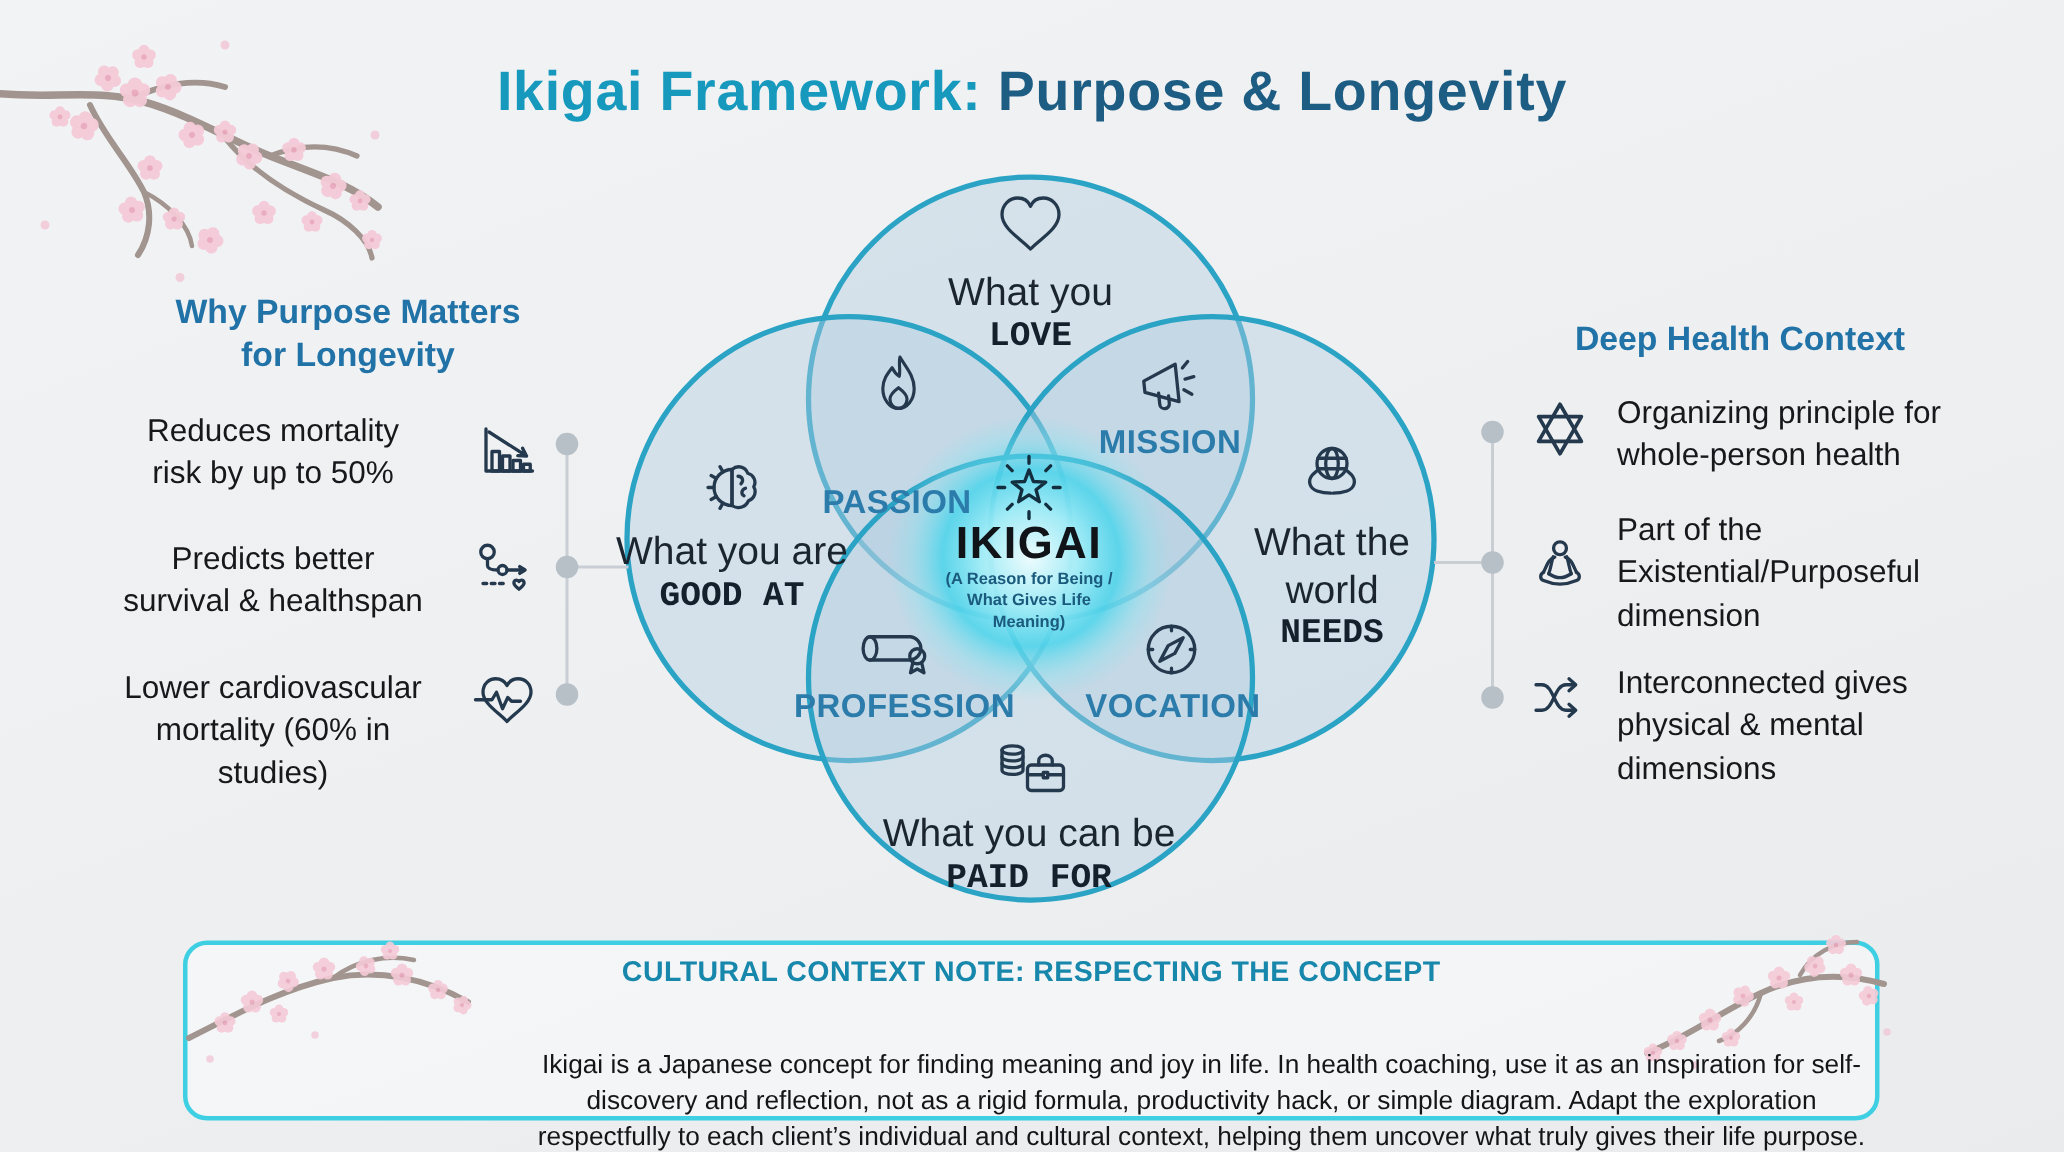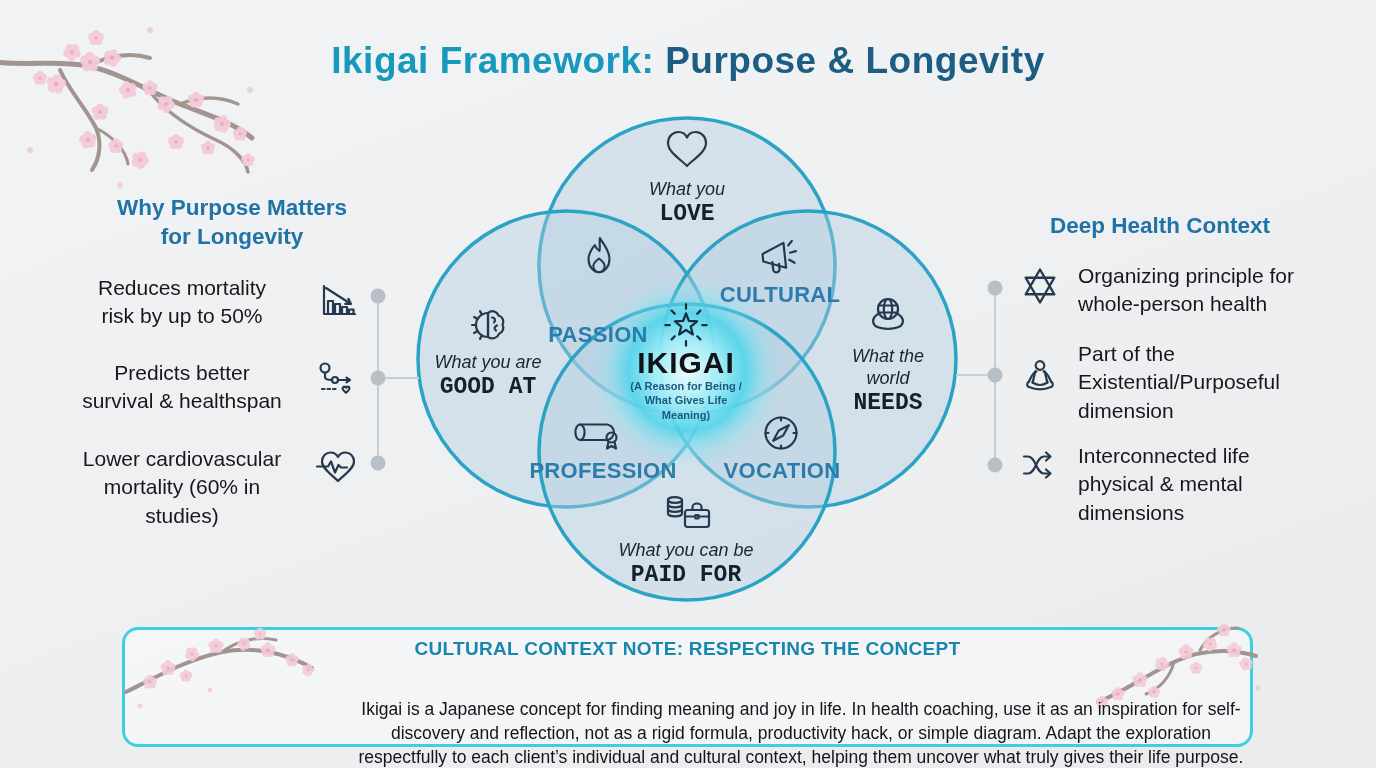--- a/index.html
+++ b/index.html
@@ -7,21 +7,21 @@
     background:linear-gradient(160deg,#f2f3f4 0%,#edeff1 55%,#e9ebed 100%);
     font-family:"Liberation Sans",sans-serif;color:#16181c;}
   .layer{position:absolute;left:0;top:0;}
   .txt{position:absolute;}
   .ctr{text-align:center;}
   .rt{text-align:center;}
   .title{top:40px;left:0;width:1376px;text-align:center;font-size:37px;font-weight:800;letter-spacing:.5px;}
   .t-teal{color:#1699bd;} .t-navy{color:#1d5d83;}
   .panel-head{font-size:22.5px;font-weight:bold;color:#2173a7;line-height:1.3;}
   .item{font-size:21px;line-height:1.35;color:#16181c;}
-  .venn-line{font-size:18px;line-height:1.22;color:#1b2530;font-style:italic;}
+  .venn-line{font-size:26px;line-height:1.22;color:#1b2530;}
   .venn-bold{font-size:23px;font-weight:bold;line-height:1.15;color:#14202b;font-family:Liberation Mono, monospace;}
   .ovl{font-size:22px;font-weight:bold;color:#2c7cab;letter-spacing:.3px;}
   .ikigai{font-size:30px;font-weight:800;color:#101418;letter-spacing:1px;}
   .ik-sub{font-size:11px;font-weight:bold;color:#1a5a7d;line-height:1.3;}
   .note-box{position:absolute;left:122px;top:627px;width:1131px;height:120px;
     border:3px solid #3ed0e2;border-radius:16px;background:rgba(250,251,252,.55);box-sizing:border-box;}
   .note-title{font-size:19px;font-weight:800;color:#1787ac;letter-spacing:.3px;}
   .note-line{font-size:17.5px;line-height:1.37;color:#131518;}
   svg{display:block;}
 </style>
@@ -291,21 +291,21 @@
   <div class="txt item" style="left:1078px;top:262px;width:245px;">
     <div>Organizing principle for</div>
     <div>whole-person health</div>
   </div>
   <div class="txt item" style="left:1078px;top:340px;width:245px;">
     <div>Part of the</div>
     <div>Existential/Purposeful</div>
     <div>dimension</div>
   </div>
   <div class="txt item" style="left:1078px;top:442px;width:245px;">
-    <div>Interconnected life</div>
+    <div>Interconnected gives</div>
     <div>physical &amp; mental</div>
     <div>dimensions</div>
   </div>
 
   <div class="txt ctr" style="left:597px;top:179px;width:180px;">
     <div class="venn-line">What you</div>
     <div class="venn-bold">LOVE</div>
   </div>
   <div class="txt ctr" style="left:403px;top:352px;width:170px;">
     <div class="venn-line">What you are</div>
@@ -315,21 +315,21 @@
     <div class="venn-line">What the</div>
     <div class="venn-line">world</div>
     <div class="venn-bold">NEEDS</div>
   </div>
   <div class="txt ctr" style="left:586px;top:540px;width:200px;">
     <div class="venn-line">What you can be</div>
     <div class="venn-bold">PAID FOR</div>
   </div>
 
   <div class="txt ovl ctr" style="left:518px;top:282px;width:160px;margin-top:40px;">PASSION</div>
-  <div class="txt ovl ctr" style="left:700px;top:282px;width:160px;">CULTURAL</div>
+  <div class="txt ovl ctr" style="left:700px;top:282px;width:160px;">MISSION</div>
   <div class="txt ovl ctr" style="left:523px;top:458px;width:160px;">PROFESSION</div>
   <div class="txt ovl ctr" style="left:702px;top:458px;width:160px;">VOCATION</div>
 
   <div class="txt ik-sub ctr" style="left:623px;top:379px;width:126px;">
     <div>(A Reason for Being /</div>
     <div>What Gives Life</div>
     <div>Meaning)</div>
   </div>
   <div class="txt ikigai ctr" style="left:606px;top:346px;width:160px;">IKIGAI</div>
 

